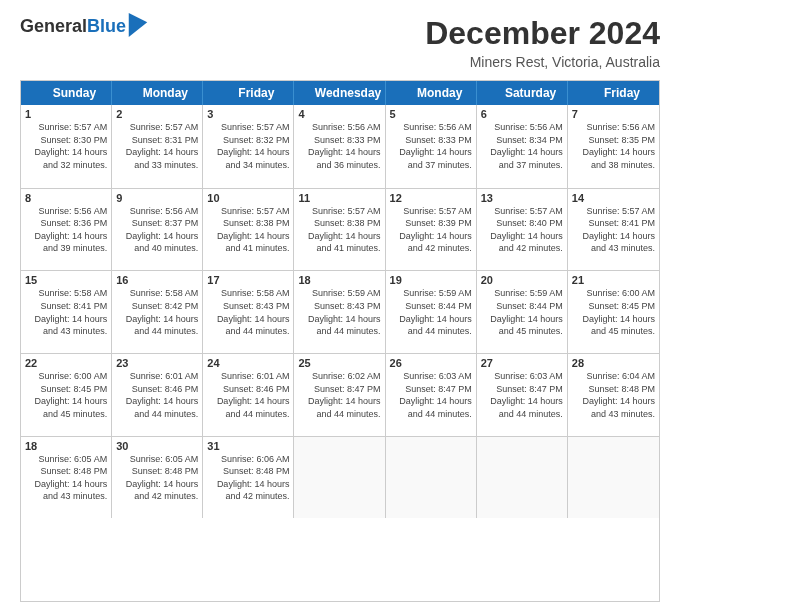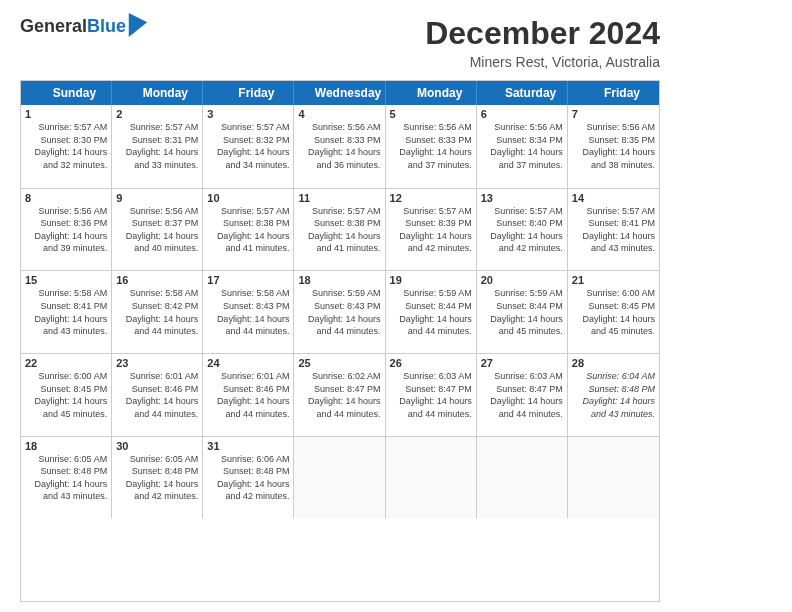--- a/index.html
+++ b/index.html
@@ -336,21 +336,21 @@
           </div>
           <div class="cal-cell">
             <span class="day-num">27</span>
             <div class="day-info" style="white-space: pre-line;">Sunrise: 6:03 AM
 Sunset: 8:47 PM
 Daylight: 14 hours
 and 44 minutes.</div>
           </div>
           <div class="cal-cell">
             <span class="day-num">28</span>
-            <div class="day-info" style="white-space: pre-line; font-style: italic;">Sunrise: 6:04 AM
+            <div class="day-info" style="white-space: pre-line;">Sunrise: 6:04 AM
 Sunset: 8:48 PM
 Daylight: 14 hours
 and 43 minutes.</div>
           </div>
         </div>
         <div class="calendar-week">
           <div class="cal-cell">
             <span class="day-num">18</span>
             <div class="day-info" style="white-space: pre-line;">Sunrise: 6:05 AM
 Sunset: 8:48 PM

